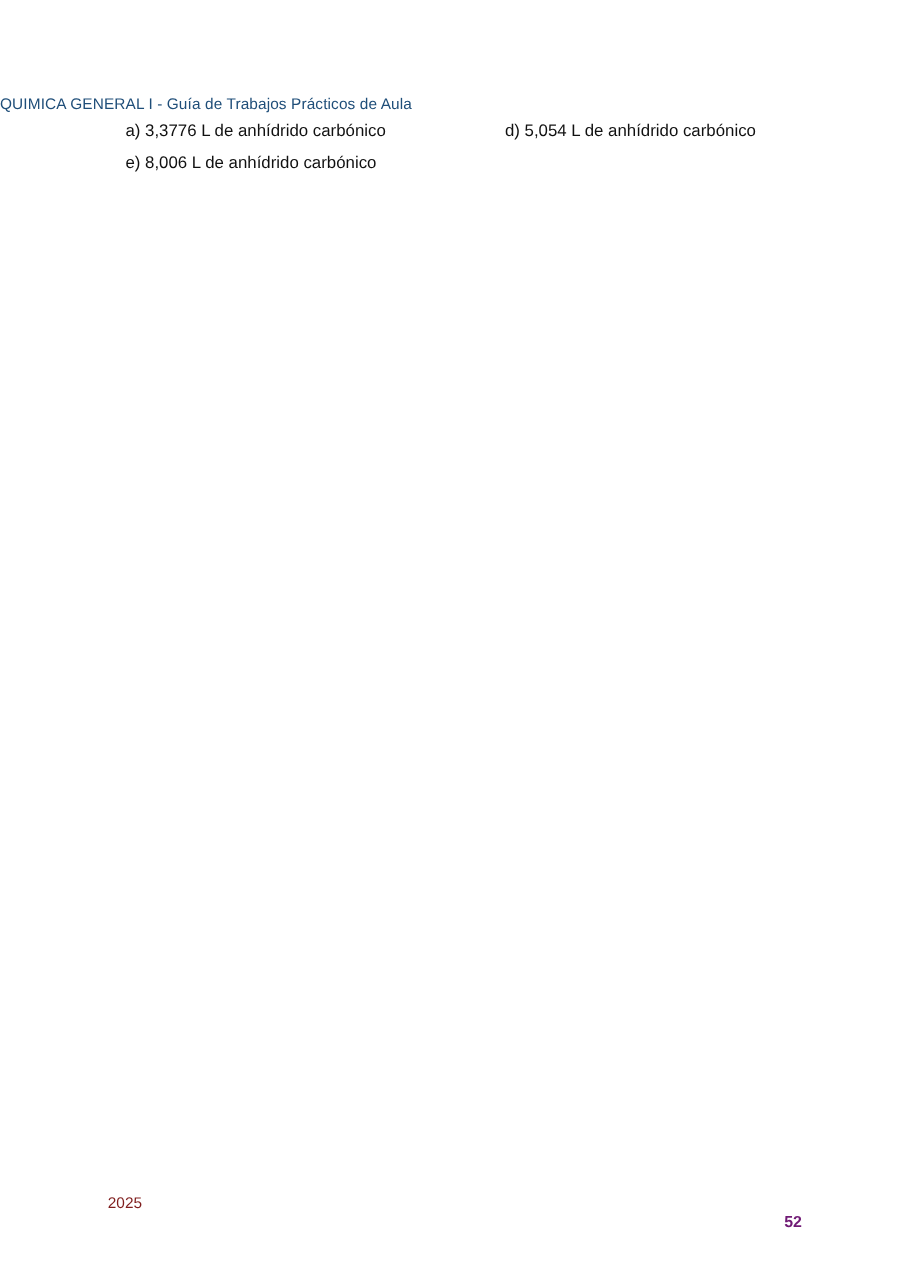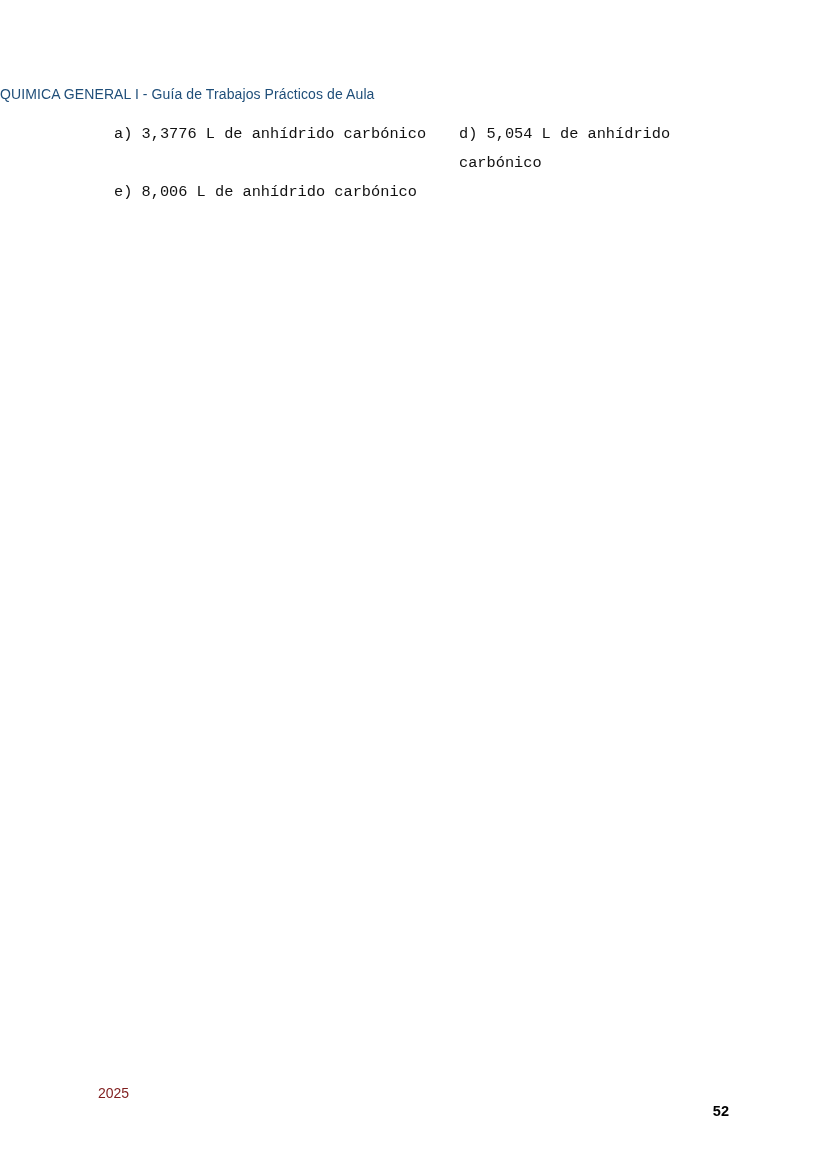--- a/index.html
+++ b/index.html
@@ -40,23 +40,22 @@
     width: 632px;
   }
   .question {
     font-size: 15.3px;
     line-height: 29px;
     text-align: justify;
     text-justify: inter-word;
     color: #111111;
   }
   .options {
-    margin-top: 24px;
+    margin-top: 9px;
     padding-left: 16px;
-    font-family: Liberation Mono, monospace;
   }
   .opt-row {
     display: flex;
     font-size: 15.3px;
     line-height: 29px;
     color: #111111;
   }
   .opt-col-left {
     width: 345px;
     flex: 0 0 345px;
@@ -70,21 +69,21 @@
     top: 1085px;
     font-size: 14px;
     color: #7f1d1d;
   }
   .footer-page {
     position: absolute;
     right: 99px;
     top: 1103px;
     font-size: 14.5px;
     font-weight: bold;
-    color: #000000;
+    color: #701a75;
   }
 </style>
 </head>
 <body>
 
 <div class="page">
 
   <div class="header">QUIMICA GENERAL I - Guía de Trabajos Prácticos de Aula</div>
 
   <div class="content">

